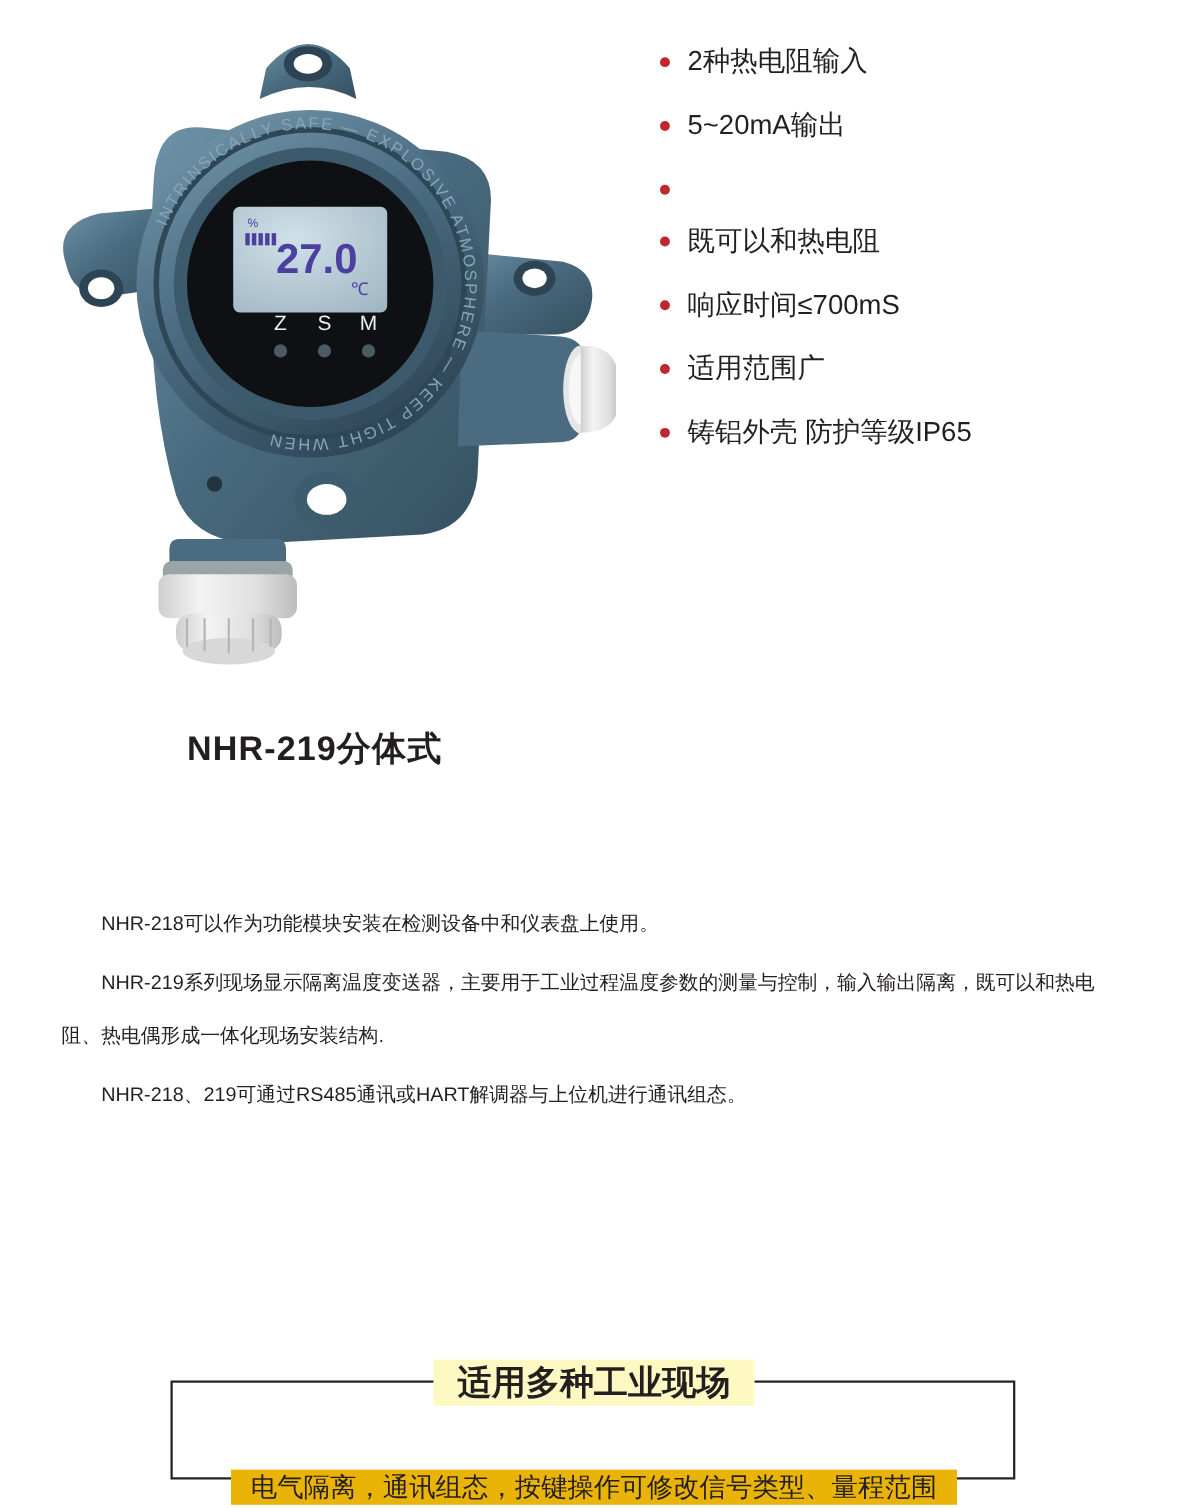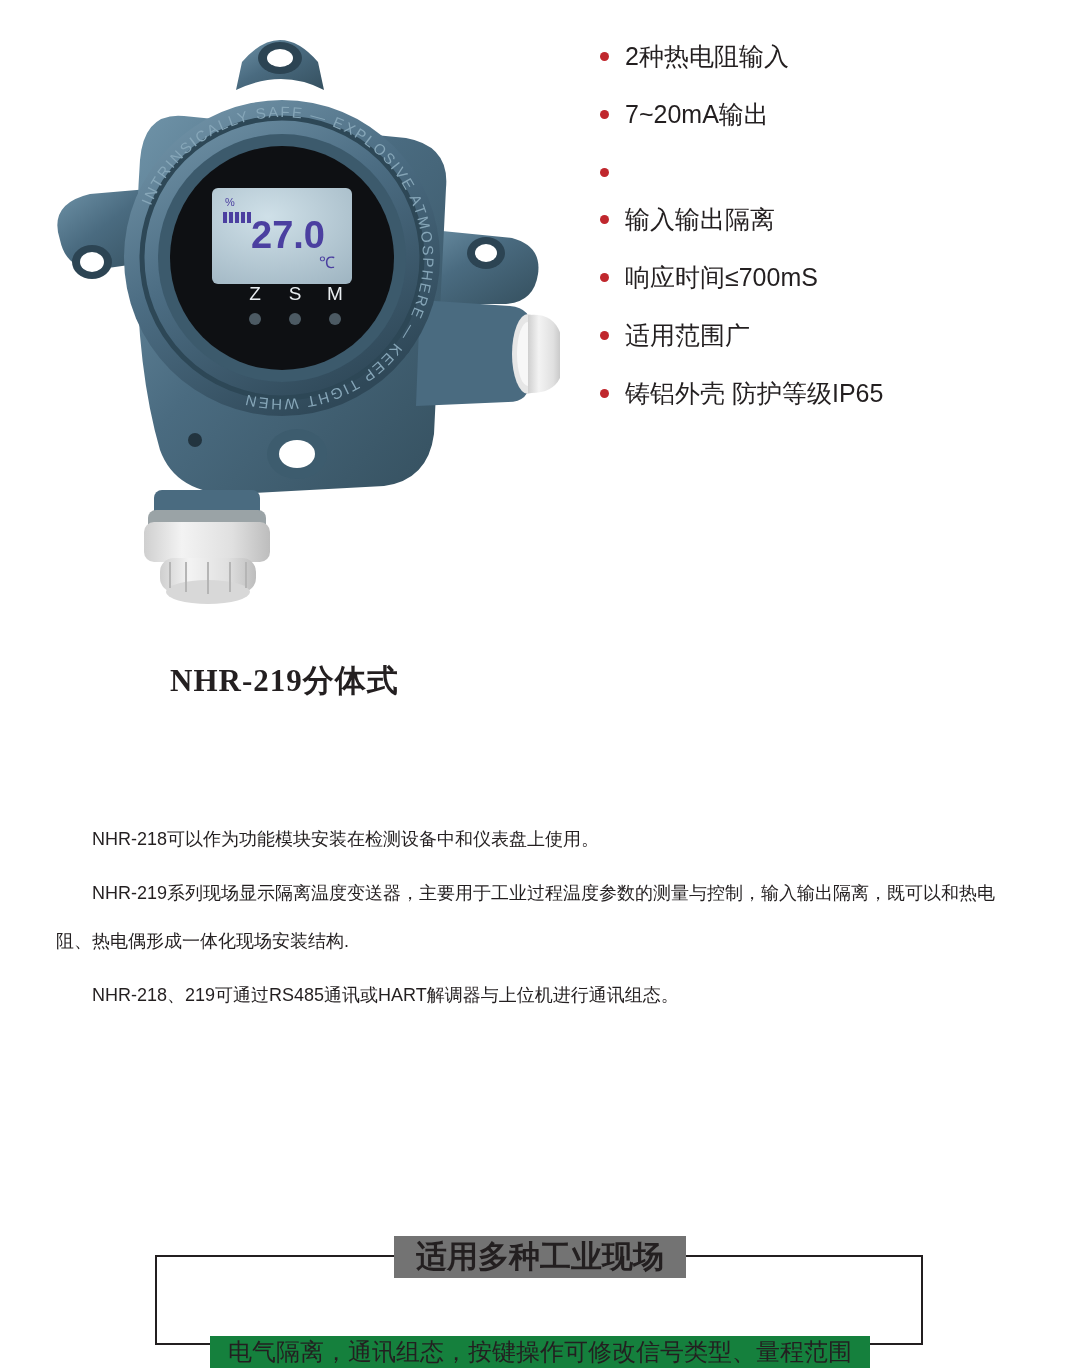--- a/index.html
+++ b/index.html
@@ -41,21 +41,20 @@
   }
 
   .device-caption {
     position: absolute;
     left: 150px;
     top: 650px;
     font-size: 31px;
     font-weight: bold;
     letter-spacing: 1px;
     color: #231f20;
-    font-family: Liberation Serif, serif;
   }
 
   
   .features {
     position: absolute;
     left: 600px;
     top: 40px;
     width: 460px;
   }
   .feature-item {
@@ -106,34 +105,34 @@
     width: 768px;
     height: 90px;
     border: 2px solid #231f20;
     box-sizing: border-box;
   }
   .banner-title {
     position: absolute;
     left: 50%;
     top: -7px;
     transform: translateX(-50%);
-    background: #737373;
+    background: #fef9c3;
     padding: 0 22px;
     font-size: 31px;
     font-weight: bold;
     color: #231f20;
     white-space: nowrap;
     z-index: 2;
   }
   .banner-sub {
     position: absolute;
     left: 50%;
     bottom: -20px;
     transform: translateX(-50%);
-    background: #15803d;
+    background: #eab308;
     padding: 0 18px;
     font-size: 24px;
     color: #231f20;
     white-space: nowrap;
     z-index: 2;
   }
 </style>
 </head>
 <body>
 
@@ -255,28 +254,28 @@
     <div class="device-caption">NHR-219分体式</div>
   </div>
 
   <div class="features">
     <div class="feature-item">
       <span class="bullet"></span>
       <span>2种热电阻输入</span>
     </div>
     <div class="feature-item">
       <span class="bullet"></span>
-      <span>7~20mA输出</span>
-    </div>
-    <div class="feature-item">
-      <span class="bullet"></span>
-    </div>
-    <div class="feature-item">
-      <span class="bullet"></span>
-      <span>输入输出隔离</span>
+      <span>5~20mA输出</span>
+    </div>
+    <div class="feature-item">
+      <span class="bullet"></span>
+    </div>
+    <div class="feature-item">
+      <span class="bullet"></span>
+      <span>既可以和热电阻</span>
     </div>
     <div class="feature-item">
       <span class="bullet"></span>
       <span>响应时间≤700mS</span>
     </div>
     <div class="feature-item">
       <span class="bullet"></span>
       <span>适用范围广</span>
     </div>
     <div class="feature-item">

